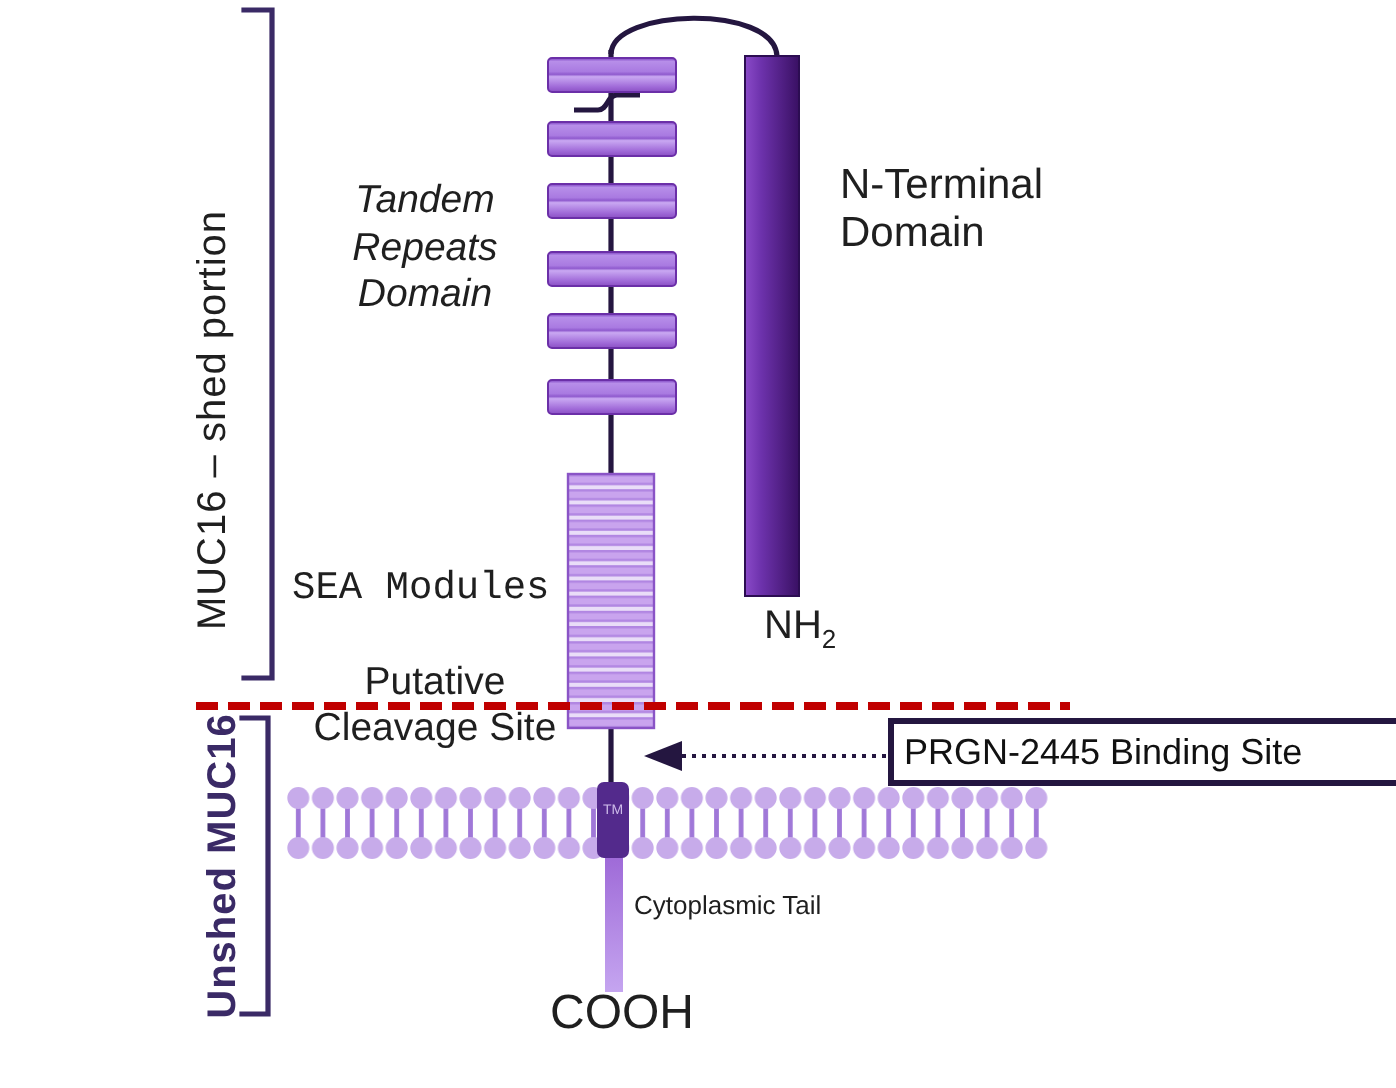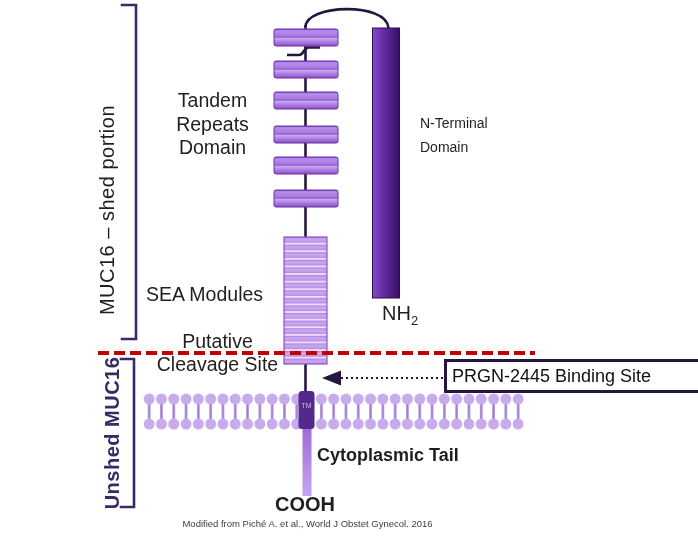--- a/index.html
+++ b/index.html
@@ -3,28 +3,28 @@
 <meta charset="utf-8">
 <style>
   html,body { margin:0; padding:0; background:#ffffff; }
   #canvas {
     position:relative; width:698px; height:544px; background:#ffffff;
     font-family:"Liberation Sans", sans-serif; overflow:hidden;
   }
   #diagram-svg { position:absolute; left:0; top:0; width:698px; height:544px; }
   .lbl { position:absolute; color:#1f1f1f; }
   .pre { white-space:pre-line; }
-  .lbl-tandem   { left:150px; top:89px;  width:125px; text-align:center; font-size:19.5px; line-height:23.5px; }
-  .lbl-nterm    { left:420px; top:112px;  font-size:14px; line-height:23.5px; }
-  .lbl-sea      { left:146px; top:283px; font-size:19.5px; }
+  .lbl-tandem   { left:150px; top:89px;  width:125px; text-align:center; font-size:19.5px; line-height:23.5px;font-style:italic; }
+  .lbl-nterm    { left:420px; top:81px;  font-size:21px; line-height:23.5px; }
+  .lbl-sea      { left:146px; top:283px; font-size:19.5px;font-family:Liberation Mono, monospace; }
   .lbl-putative { left:152px; top:330px; width:131px; text-align:center; font-size:19.5px; line-height:23px; }
   .lbl-nh2      { left:382px; top:302px; font-size:20px; }
   .lbl-nh2 sub  { font-size:13px; }
-  .lbl-cyto     { left:317px; top:445px; font-size:18px;font-weight:bold; }
-  .lbl-cooh     { left:275px; top:493px; font-size:20px;font-weight:bold; }
+  .lbl-cyto     { left:317px; top:445px; font-size:13px; }
+  .lbl-cooh     { left:275px; top:493px; font-size:24px; }
   .lbl-tm       { left:298px; top:402px; width:17px; text-align:center; font-size:7px; color:#cdbbe9; }
   .lbl-caption  { left:175px; top:518px; width:265px; text-align:center; font-size:9.5px; color:#3c3c3c; }
   .vlabel {
     position:absolute; white-space:nowrap;
     transform:translate(-50%,-50%) rotate(-90deg);
   }
   .vlabel-shed   { left:107px; top:210px; font-size:20px; letter-spacing:0.5px; color:#1f1f1f; }
   .vlabel-unshed { left:112px; top:433px; font-size:20px; font-weight:bold; letter-spacing:0.5px; color:#3a2a66; }
   .binding-box {
     position:absolute; left:444px; top:359px; width:246px; height:28px;
@@ -114,15 +114,14 @@
 
   <div class="lbl lbl-nh2"><span>NH</span><sub>2</sub></div>
 
   <div class="binding-box">
     <span>PRGN-2445 Binding Site</span>
   </div>
 
   <div class="lbl lbl-tm">TM</div>
   <div class="lbl lbl-cyto">Cytoplasmic Tail</div>
   <div class="lbl lbl-cooh">COOH</div>
-  <div class="lbl lbl-caption">Modified from Piché A. et al., World J Obstet Gynecol. 2016</div>
 
 </div>
 
 </body></html>

